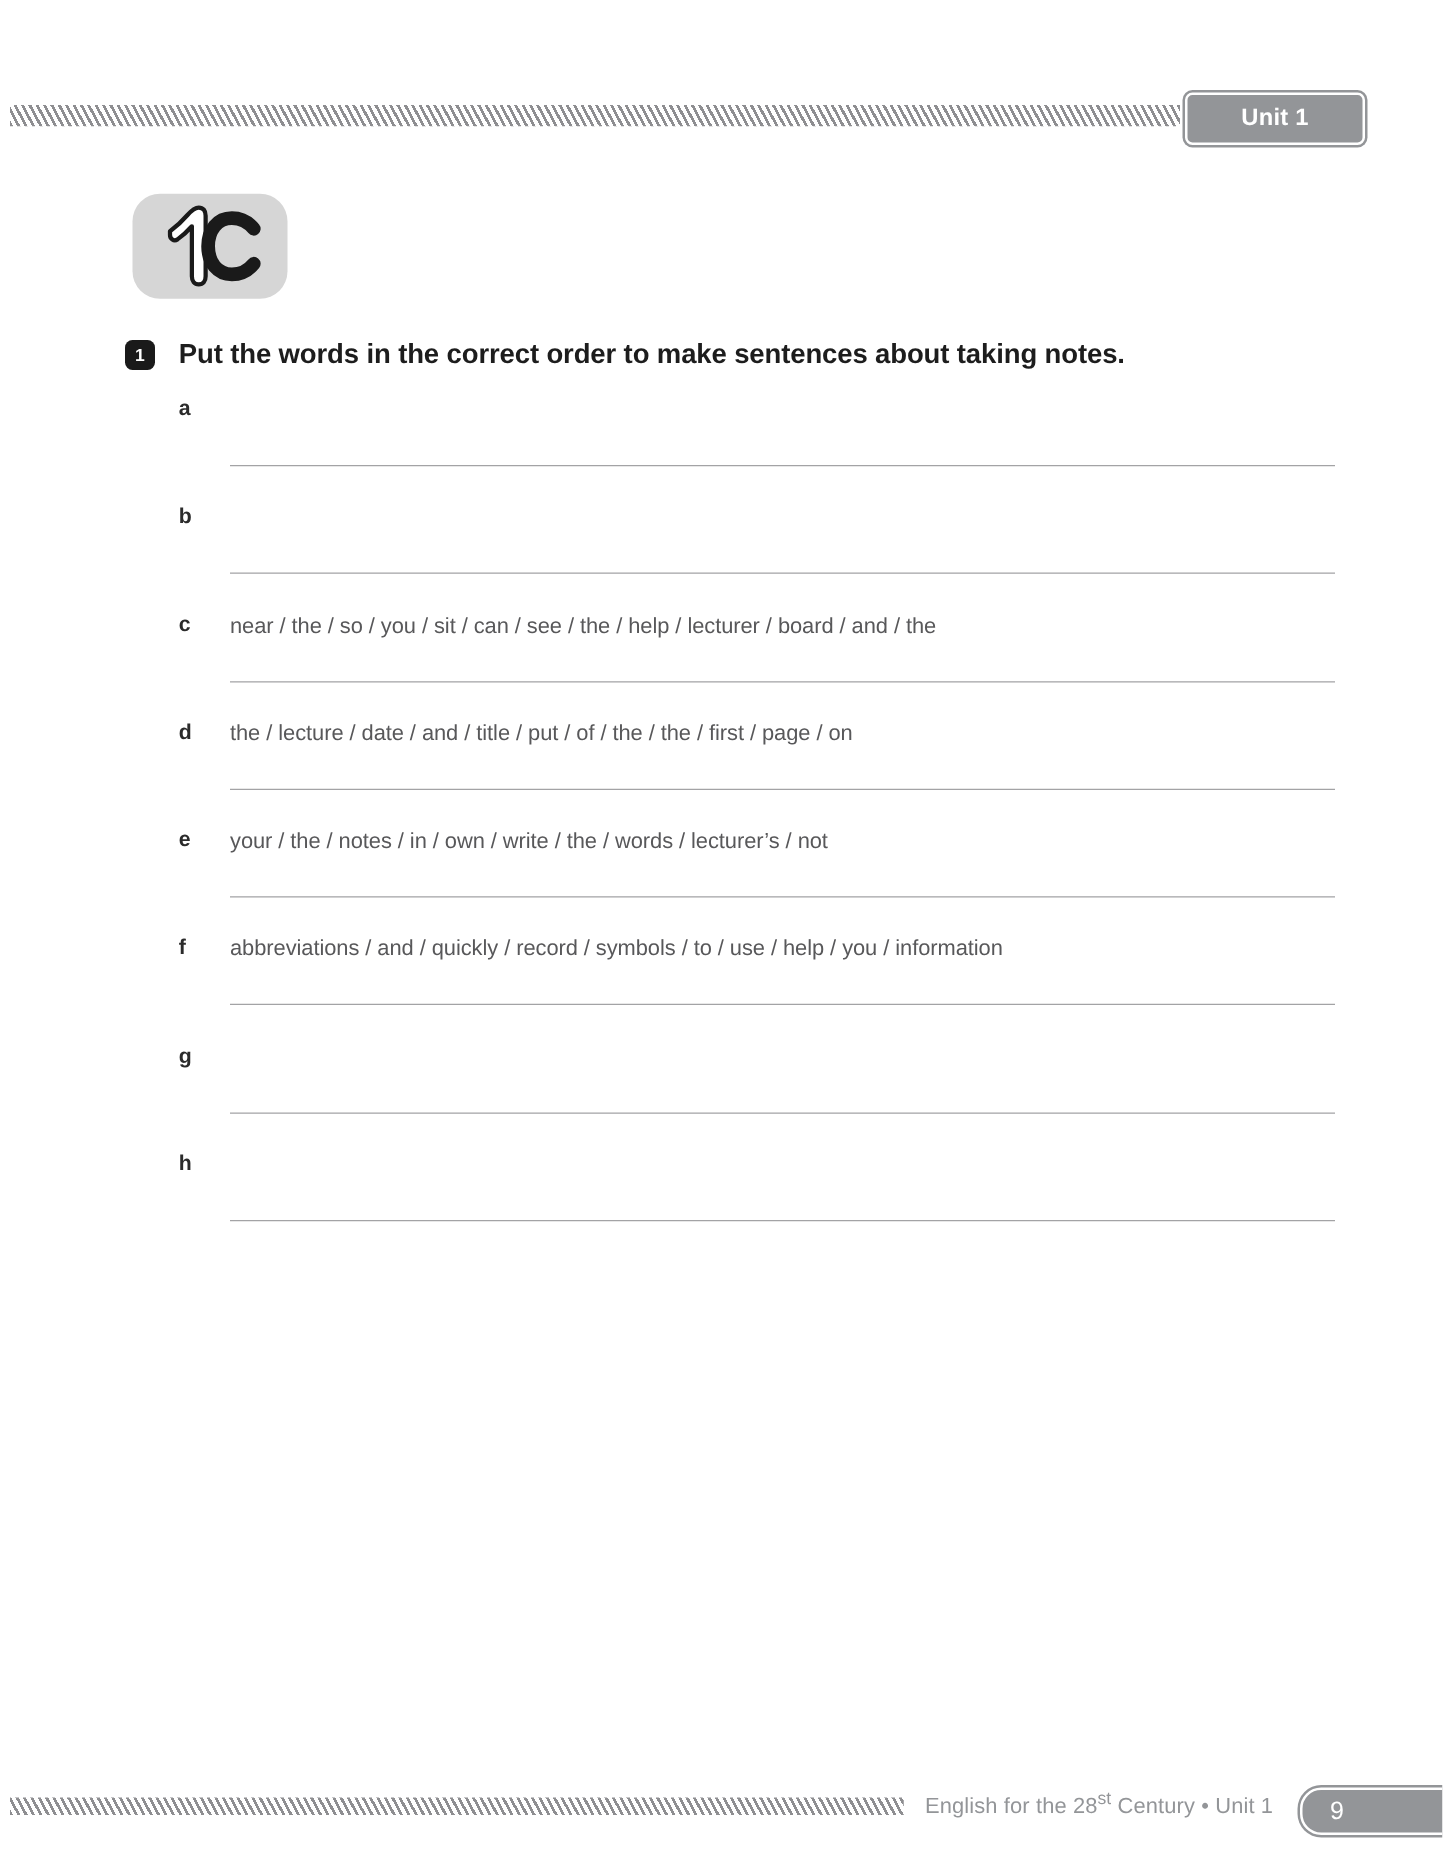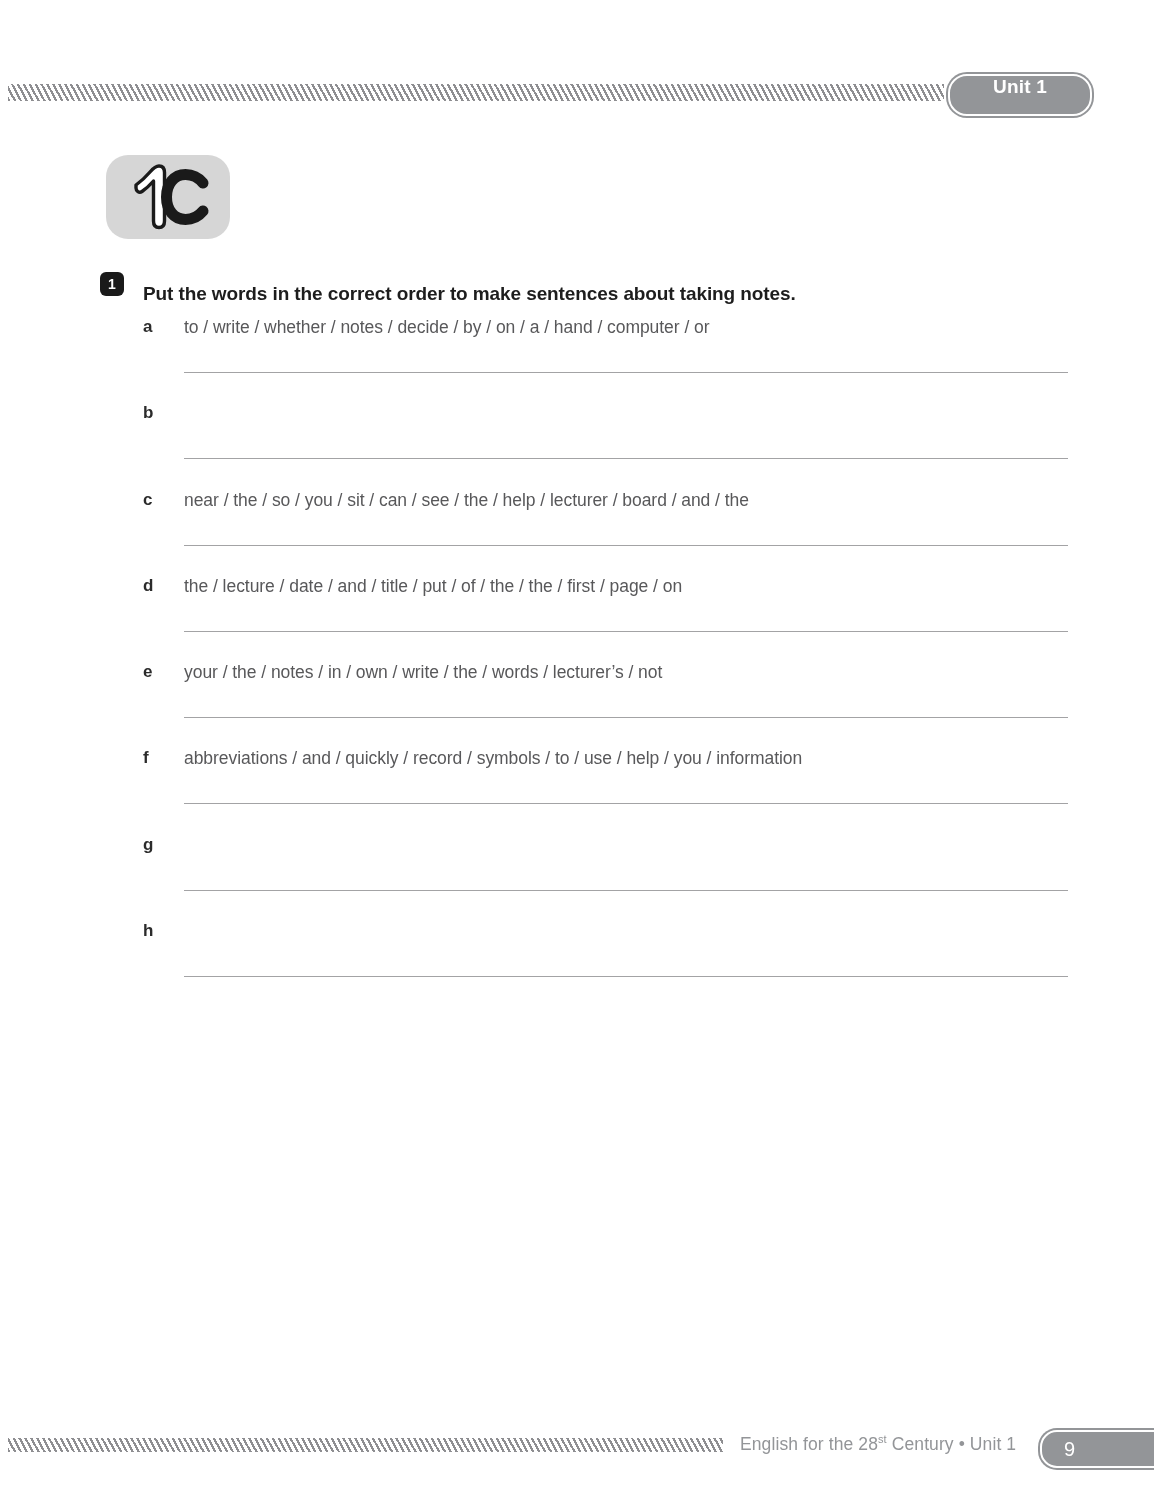--- a/index.html
+++ b/index.html
@@ -44,25 +44,26 @@
     height: 14px;
   }
 
   
   #unit-badge {
     position: absolute;
     right: 62px;
     top: 74px;
     width: 140px;
     height: 38px;
-    border-radius: 19px;
+    border-radius: 6px;
     background: #939598;
     border: 2px solid #ffffff;
     box-shadow: 0 0 0 2px #939598;
     display: flex;
+    align-items: center;
     justify-content: center;
   }
   #unit-badge .label {
     color: #ffffff;
     font-size: 19px;
     font-weight: bold;
     letter-spacing: 0.2px;
   }
 
   
@@ -98,27 +99,26 @@
     font-size: 14px;
     font-weight: bold;
     display: flex;
     align-items: center;
     justify-content: center;
     flex: 0 0 auto;
     margin-top: 1px;
   }
   #ex-instruction {
     margin-left: 19px;
-    font-size: 19px;
+    font-size: 22px;
     font-weight: bold;
     color: #1d1d1d;
     letter-spacing: -0.1px;
     white-space: nowrap;
     line-height: 24px;
-    margin-top: 11px;
   }
 
   
   #items {
     position: absolute;
     left: 0;
     top: 315px;
     width: 1154px;
   }
   .item {
@@ -157,21 +157,21 @@
   #footer-text {
     position: absolute;
     left: 740px;
     top: 1434px;
     font-size: 17.5px;
     color: #939598;
     white-space: nowrap;
     letter-spacing: 0.1px;
   }
   #footer-text sup {
-    font-size: 11px;
+    font-size: 14px;
     vertical-align: super;
     line-height: 0;
   }
   #page-badge {
     position: absolute;
     left: 1040px;
     top: 1430px;
     width: 130px;
     height: 34px;
     border-radius: 17px;
@@ -208,21 +208,20 @@
   </div>
 
   <div id="exercise-head">
     <div id="ex-number">1</div>
     <div id="ex-instruction">Put the words in the correct order to make sentences about taking notes.</div>
   </div>
 
   <div id="items">
       <div class="item">
         <div class="item-letter">a</div>
-        <div class="item-text">to / write / whether / notes / decide / by / on / a / hand / computer / or</div>
         <div class="answer-rule"></div>
       </div>
       <div class="item">
         <div class="item-letter">b</div>
         <div class="answer-rule"></div>
       </div>
       <div class="item">
         <div class="item-letter">c</div>
         <div class="item-text">near / the / so / you / sit / can / see / the / help / lecturer / board / and / the</div>
         <div class="answer-rule"></div>

